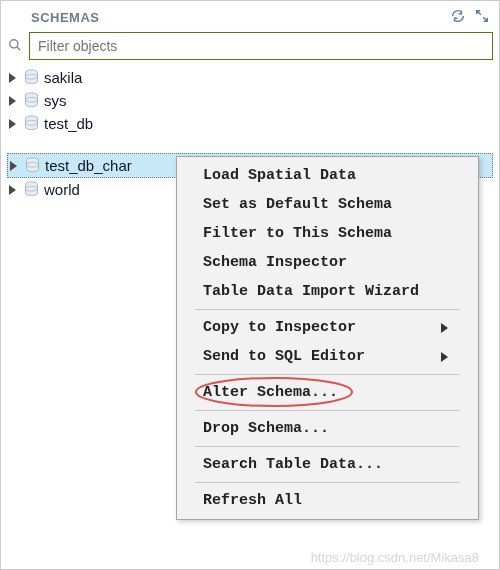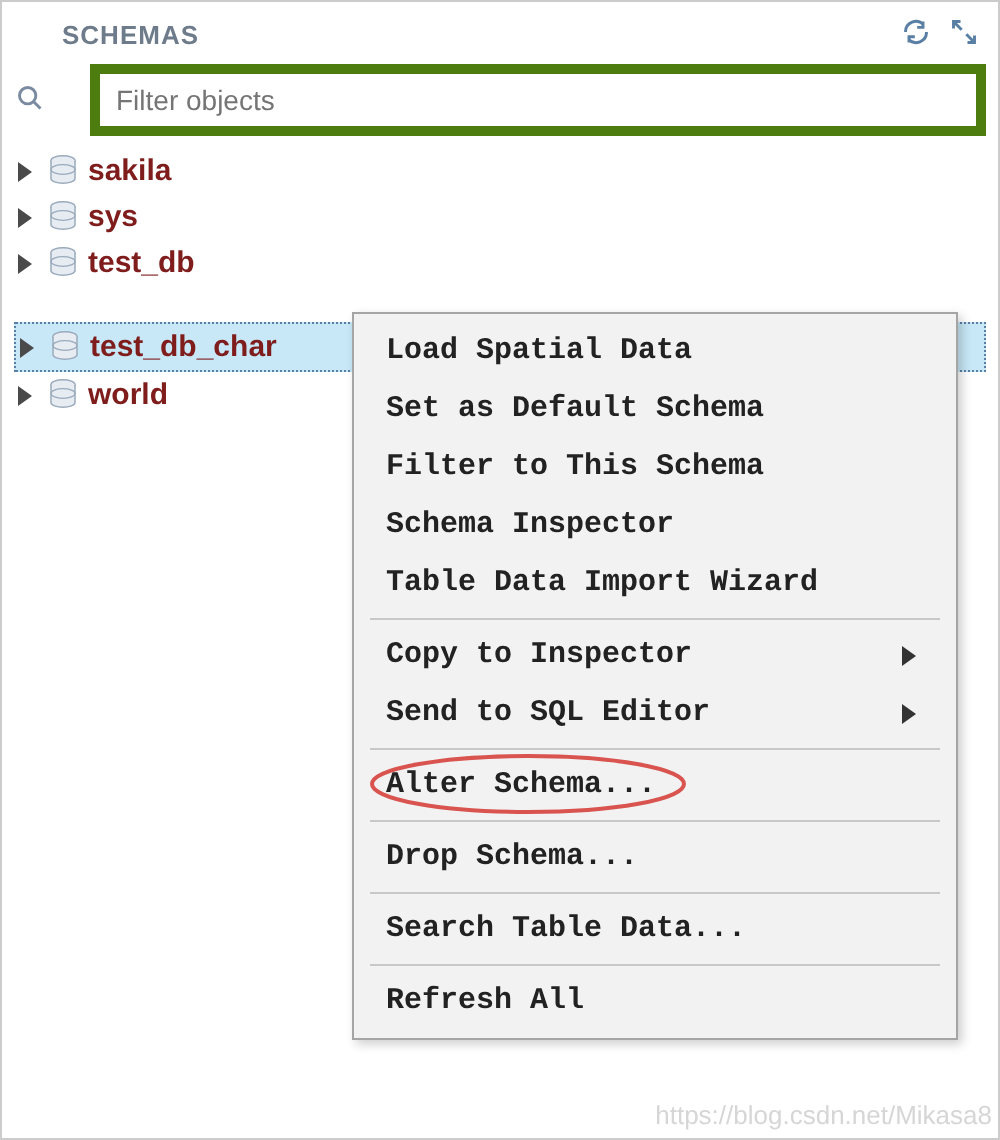--- a/index.html
+++ b/index.html
@@ -40,26 +40,25 @@
     gap: 6px;
     margin-bottom: 6px;
   }
   .search-icon {
     color: #7a8aa0;
     width: 16px;
     text-align: center;
   }
   .filter-input {
     flex: 1;
-    border: 5px solid #4d7c0f;
+    border: 1px solid #4d7c0f;
     padding: 5px 8px;
     font-size: 14px;
     color: #0f172a;
     outline: none;
-    margin-left: 16px;
   }
   .tree { }
   .tree-item {
     display: flex;
     align-items: center;
     gap: 4px;
     padding: 3px 2px;
     cursor: default;
     font-size: 15px;
   }
@@ -77,31 +76,31 @@
     flex-shrink: 0;
   }
   .db-icon {
     display: inline-flex;
     align-items: center;
     justify-content: center;
     width: 18px;
     flex-shrink: 0;
   }
   .db-svg { width: 15px; height: 17px; }
-  .item-label { color: #7f1d1d; font-weight: bold; }
+  .item-label { color: #0f172a; }
 
   .context-menu {
     position: absolute;
     left: 175px;
     top: 155px;
     width: 303px;
     background: #f2f2f2;
     border: 1px solid #a5a5a5;
     box-shadow: 2px 2px 5px rgba(0,0,0,0.2);
-    padding: 4px 2px;
+    padding: 4px 12px;
     font-family: "Courier New", monospace;
     font-size: 15px;
   }
   .menu-item {
     display: flex;
     align-items: center;
     justify-content: space-between;
     padding: 6px 18px 6px 14px;
     color: #222;
     position: relative;
@@ -119,21 +118,21 @@
     border-left: 7px solid #333;
   }
   .highlight-ellipse {
     position: absolute;
     left: 3px;
     top: -3px;
     pointer-events: none;
   }
   .watermark {
     position: absolute;
-    right: 3px;
+    right: 20px;
     bottom: 4px;
     color: #d6d6d6;
     font-size: 13px;
     font-family: Arial, sans-serif;
   }
 </style>
 </head>
 <body>
 
 <div class="panel">

